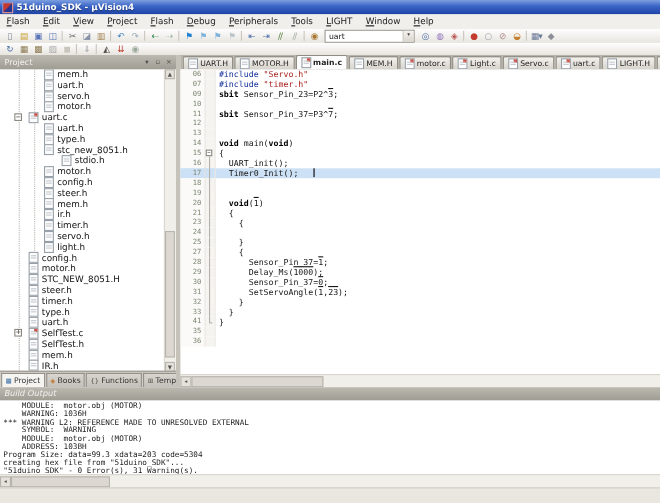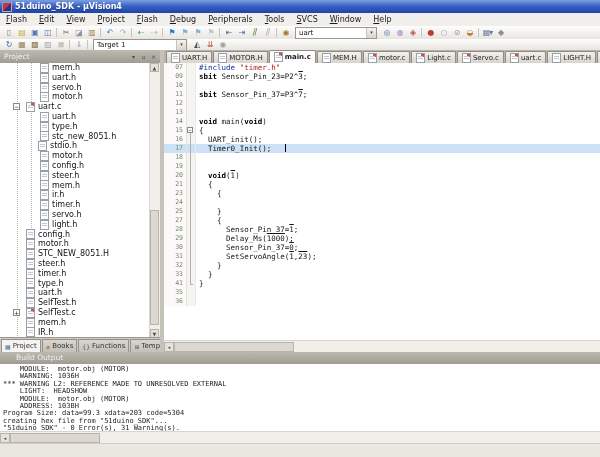--- a/index.html
+++ b/index.html
@@ -96,21 +96,21 @@
 
   .hscroll{position:absolute;left:0;right:0;bottom:0;height:11px;background:#f1efea;border-top:1px solid #d9d5cd;
     display:flex;align-items:center;}
   .hs-arrow{width:10px;height:10px;background:#e5e2db;border:1px solid #b7b4ac;font-size:5px;line-height:9px;
     text-align:center;color:#555;box-sizing:border-box;flex:none;}
   .hs-thumb{width:120px;height:10px;background:#dcd8d1;border:1px solid #b7b4ac;box-sizing:border-box;flex:none;}
 
   
   #build-panel{left:0;top:352px;width:600px;height:91px;background:#fff;}
   #bo-header{height:12px;background:linear-gradient(#bcb9b1,#9f9c94);color:#f2f0ec;font-size:7.5px;
-    line-height:12px;padding-left:16px;border-bottom:1px solid #8f8c84;}
+    line-height:12px;padding-left:4px;border-bottom:1px solid #8f8c84;font-style:italic;}
   #bo-body{position:absolute;top:12px;left:0;right:0;bottom:11px;background:#fff;overflow:hidden;
     font-family:"DejaVu Sans Mono",monospace;font-size:7px;line-height:7.4px;padding:2px 0 0 3px;color:#1c1c1c;}
   .bo-line{white-space:pre;}
   #bottom-filler{left:0;top:443px;width:600px;height:14px;background:#eae7e1;border-top:1px solid #d0cdc6;}
 </style>
 </head>
 <body>
 
 <div id="titlebar" class="abs">
   <span id="app-icon"></span>
@@ -119,21 +119,21 @@
 
 <div id="menubar" class="abs">
     <span class="menu-item">Flash</span>
     <span class="menu-item">Edit</span>
     <span class="menu-item">View</span>
     <span class="menu-item">Project</span>
     <span class="menu-item">Flash</span>
     <span class="menu-item">Debug</span>
     <span class="menu-item">Peripherals</span>
     <span class="menu-item">Tools</span>
-    <span class="menu-item">SVCS</span>
+    <span class="menu-item">LIGHT</span>
     <span class="menu-item">Window</span>
     <span class="menu-item">Help</span>
   </div>
 
 <div id="toolbar1" class="toolbar abs">
     <span class="tb-btn" style="color: rgb(125, 135, 150);">▯</span>
     <span class="tb-btn" style="color: rgb(201, 161, 59);">▤</span>
     <span class="tb-btn" style="color: rgb(90, 118, 184);">▣</span>
     <span class="tb-btn" style="color: rgb(90, 118, 184);">◫</span>
     <span class="tb-sep"></span>
@@ -176,24 +176,20 @@
   </div>
 <div id="toolbar2" class="toolbar abs">
     <span class="tb-btn" style="color: rgb(74, 109, 168);">↻</span>
     <span class="tb-btn" style="color: rgb(140, 123, 82);">▦</span>
     <span class="tb-btn" style="color: rgb(140, 123, 82);">▩</span>
     <span class="tb-btn" style="color: rgb(168, 168, 168);">▨</span>
     <span class="tb-btn" style="color: rgb(201, 197, 189);">◼</span>
     <span class="tb-sep"></span>
     <span class="tb-btn" style="color: rgb(160, 160, 166);">⇓</span>
     <span class="tb-sep"></span>
-    <span class="tb-combo" style="width: 92px;">
-      <span class="tb-combo-val">Target 1</span>
-      <span class="tb-combo-arr">▾</span>
-    </span>
     <span class="tb-btn" style="color: rgb(85, 83, 78);">◭</span>
     <span class="tb-btn" style="color: rgb(194, 59, 46);">⇊</span>
     <span class="tb-btn" style="color: rgb(154, 168, 154);">◉</span>
   </div>
 
 <div id="left-panel" class="abs">
   <div class="panel-header">
     <span>Project</span>
     <span class="ph-btns" id="ph-btns">
         <span class="ph-btn">▾</span>
@@ -230,21 +226,21 @@
         <span class="tree-label">uart.h</span>
       </div>
       <div class="trow" style="padding-left: 40px;">
         <span class="doc-icon h"></span>
         <span class="tree-label">type.h</span>
       </div>
       <div class="trow" style="padding-left: 40px;">
         <span class="doc-icon h"></span>
         <span class="tree-label">stc_new_8051.h</span>
       </div>
-      <div class="trow" style="padding-left: 38px; align-items: flex-end;">
+      <div class="trow" style="padding-left: 56px; align-items: flex-end;">
         <span class="doc-icon h"></span>
         <span class="tree-label">stdio.h</span>
       </div>
       <div class="trow" style="padding-left: 40px;">
         <span class="doc-icon h"></span>
         <span class="tree-label">motor.h</span>
       </div>
       <div class="trow" style="padding-left: 40px;">
         <span class="doc-icon h"></span>
         <span class="tree-label">config.h</span>
@@ -295,27 +291,27 @@
       </div>
       <div class="trow" style="padding-left: 26px;">
         <span class="doc-icon h"></span>
         <span class="tree-label">type.h</span>
       </div>
       <div class="trow" style="padding-left: 26px;">
         <span class="doc-icon h"></span>
         <span class="tree-label">uart.h</span>
       </div>
       <div class="trow" style="padding-left: 26px;">
+        <span class="expander" style="left: 13px;">+</span>
+        <span class="doc-icon c"></span>
+        <span class="tree-label">SelfTest.c</span>
+      </div>
+      <div class="trow" style="padding-left: 26px;">
         <span class="doc-icon h"></span>
         <span class="tree-label">SelfTest.h</span>
-      </div>
-      <div class="trow" style="padding-left: 26px;">
-        <span class="expander" style="left: 13px;">+</span>
-        <span class="doc-icon c"></span>
-        <span class="tree-label">SelfTest.c</span>
       </div>
       <div class="trow" style="padding-left: 26px;">
         <span class="doc-icon h"></span>
         <span class="tree-label">mem.h</span>
       </div>
       <div class="trow" style="padding-left: 26px;">
         <span class="doc-icon h"></span>
         <span class="tree-label">IR.h</span>
       </div>
     </div>
@@ -381,20 +377,25 @@
         <span class="etab-label">uart.c</span>
       </span>
       <span class="etab">
         <span class="doc-icon h"></span>
         <span class="etab-label">LIGHT.H</span>
       </span>
       <span class="etab"></span>
     </div>
   <div id="code">
       <div class="crow">
+        <span class="gut">06</span>
+        <span class="fold "></span>
+        <span class="ctext"><span class="pp">#include</span> <span class="str">"Servo.h"</span></span>
+      </div>
+      <div class="crow">
         <span class="gut">07</span>
         <span class="fold "></span>
         <span class="ctext"><span class="pp">#include</span> <span class="str">"timer.h"</span></span>
       </div>
       <div class="crow">
         <span class="gut">09</span>
         <span class="fold "></span>
         <span class="ctext"><span class="kw">sbit</span> Sensor_Pin_23=P2^<span class="num">3</span>;</span>
       </div>
       <div class="crow">
@@ -529,21 +530,21 @@
 </div>
 
 <div id="build-panel" class="abs">
   <div id="bo-header">
     <span>Build Output</span>
   </div>
   <div id="bo-body">
       <div class="bo-line">    MODULE:  motor.obj (MOTOR)</div>
       <div class="bo-line">    WARNING: 1036H</div>
       <div class="bo-line">*** WARNING L2: REFERENCE MADE TO UNRESOLVED EXTERNAL</div>
-      <div class="bo-line">    LIGHT:  HEADSHOW</div>
+      <div class="bo-line">    SYMBOL:  WARNING</div>
       <div class="bo-line">    MODULE:  motor.obj (MOTOR)</div>
       <div class="bo-line">    ADDRESS: 103BH</div>
       <div class="bo-line">Program Size: data=99.3 xdata=203 code=5304</div>
       <div class="bo-line">creating hex file from "51duino_SDK"...</div>
       <div class="bo-line">"51duino_SDK" - 0 Error(s), 31 Warning(s).</div>
     </div>
   <div class="hscroll">
     <div class="hs-arrow">◂</div>
     <div class="hs-thumb" style="width:90px;"></div>
   </div>

